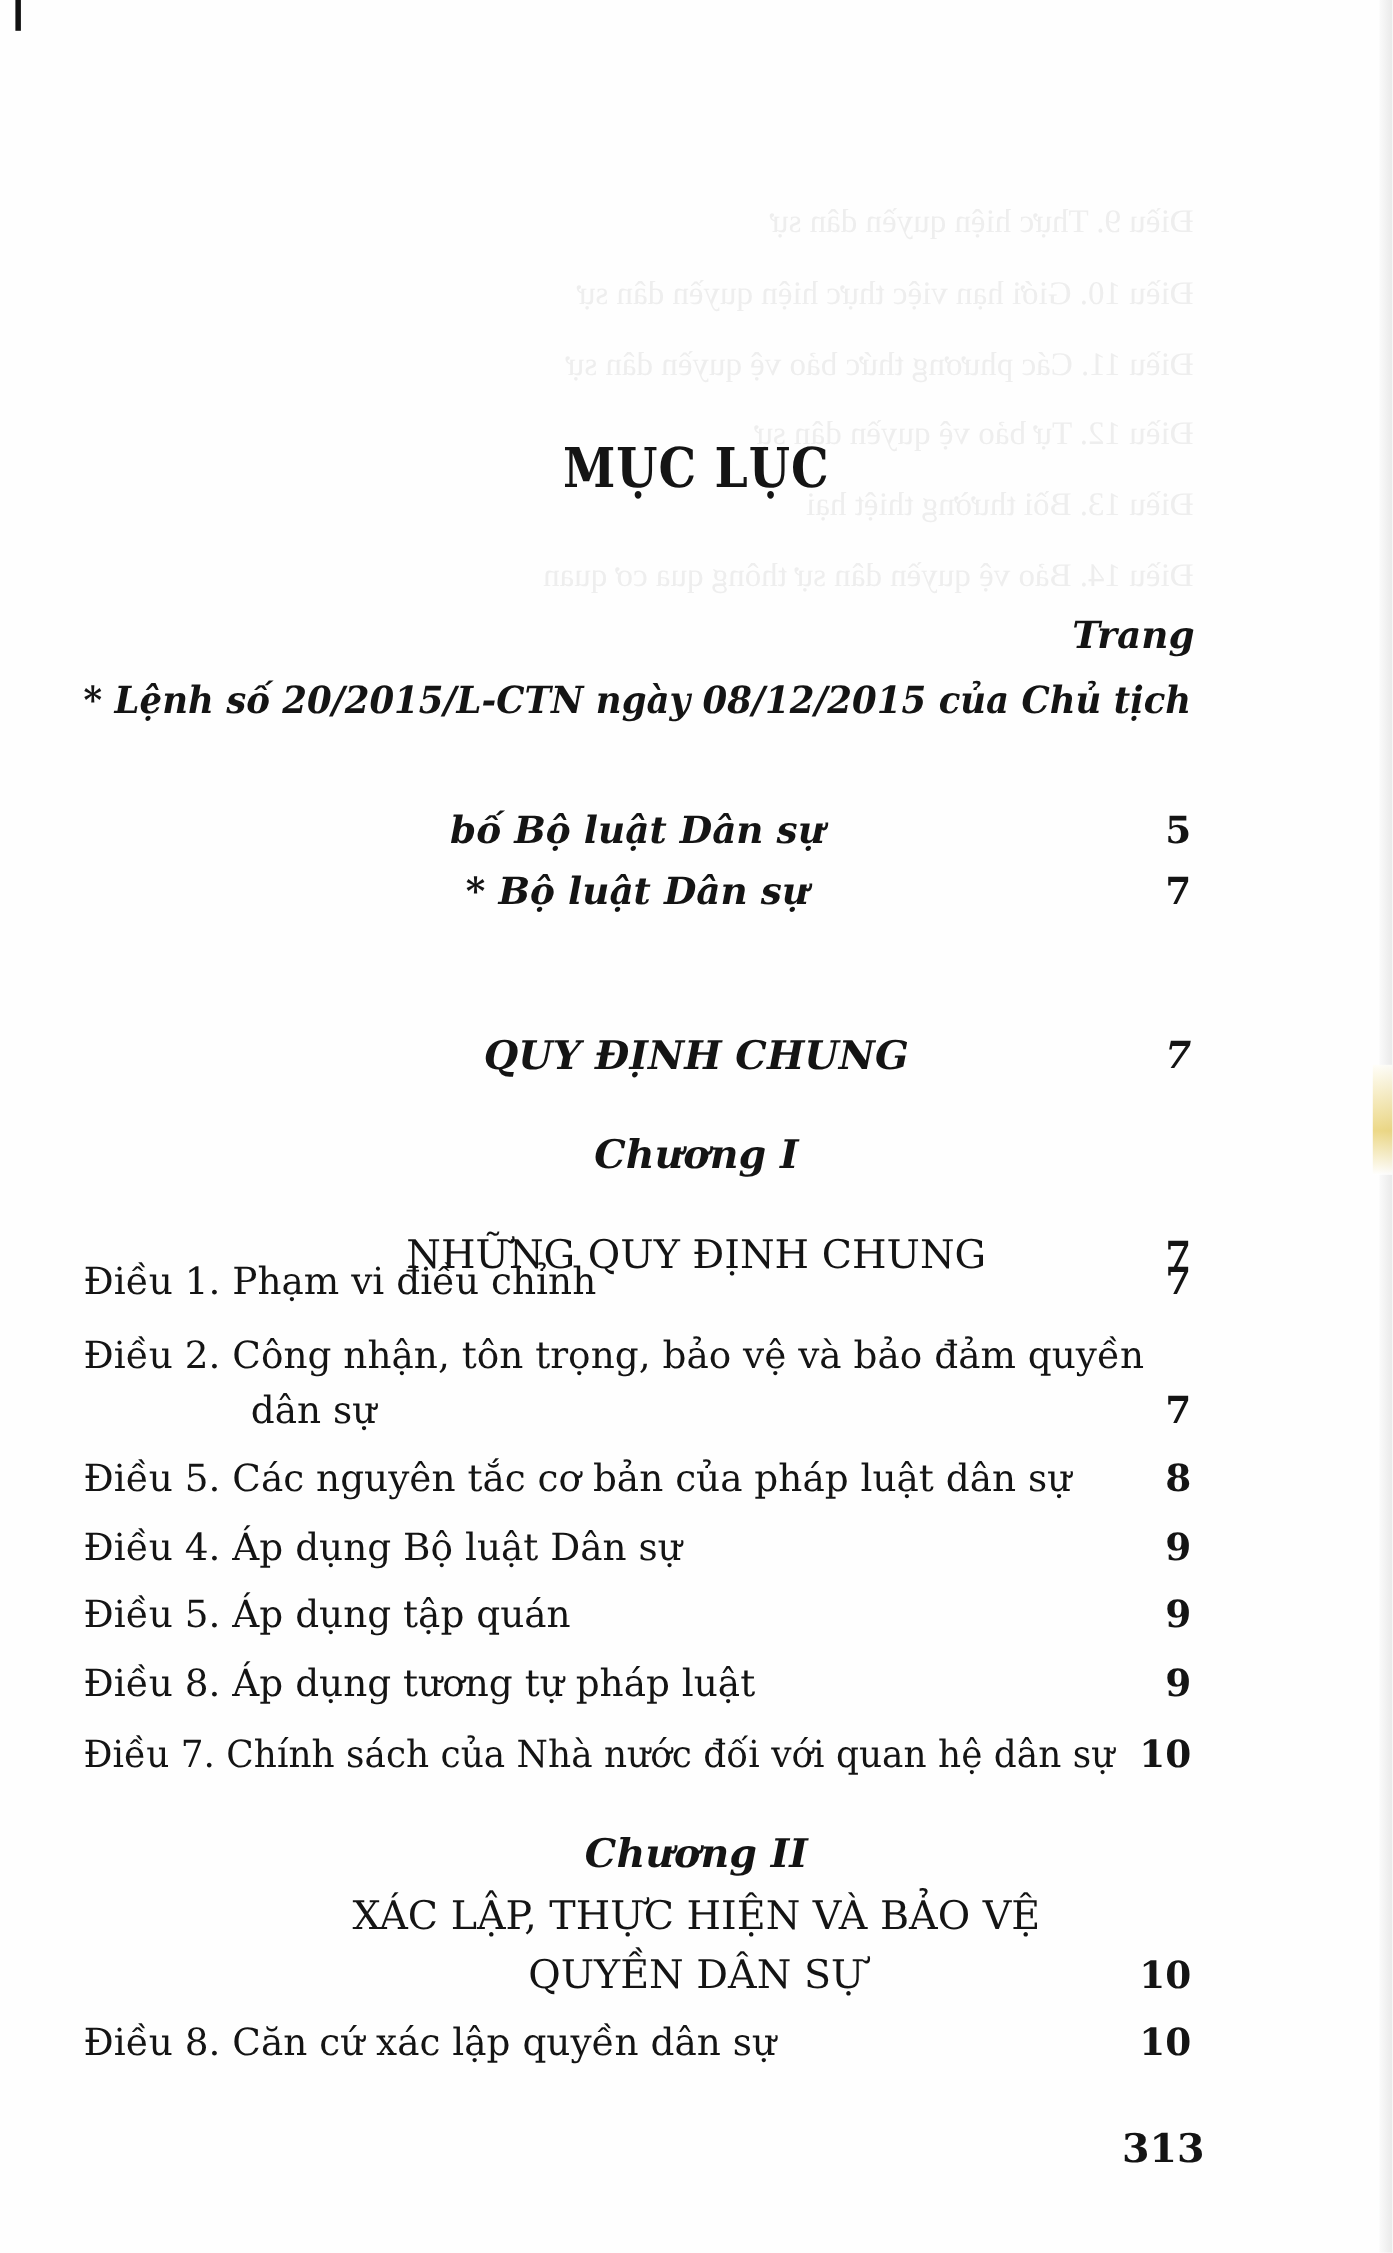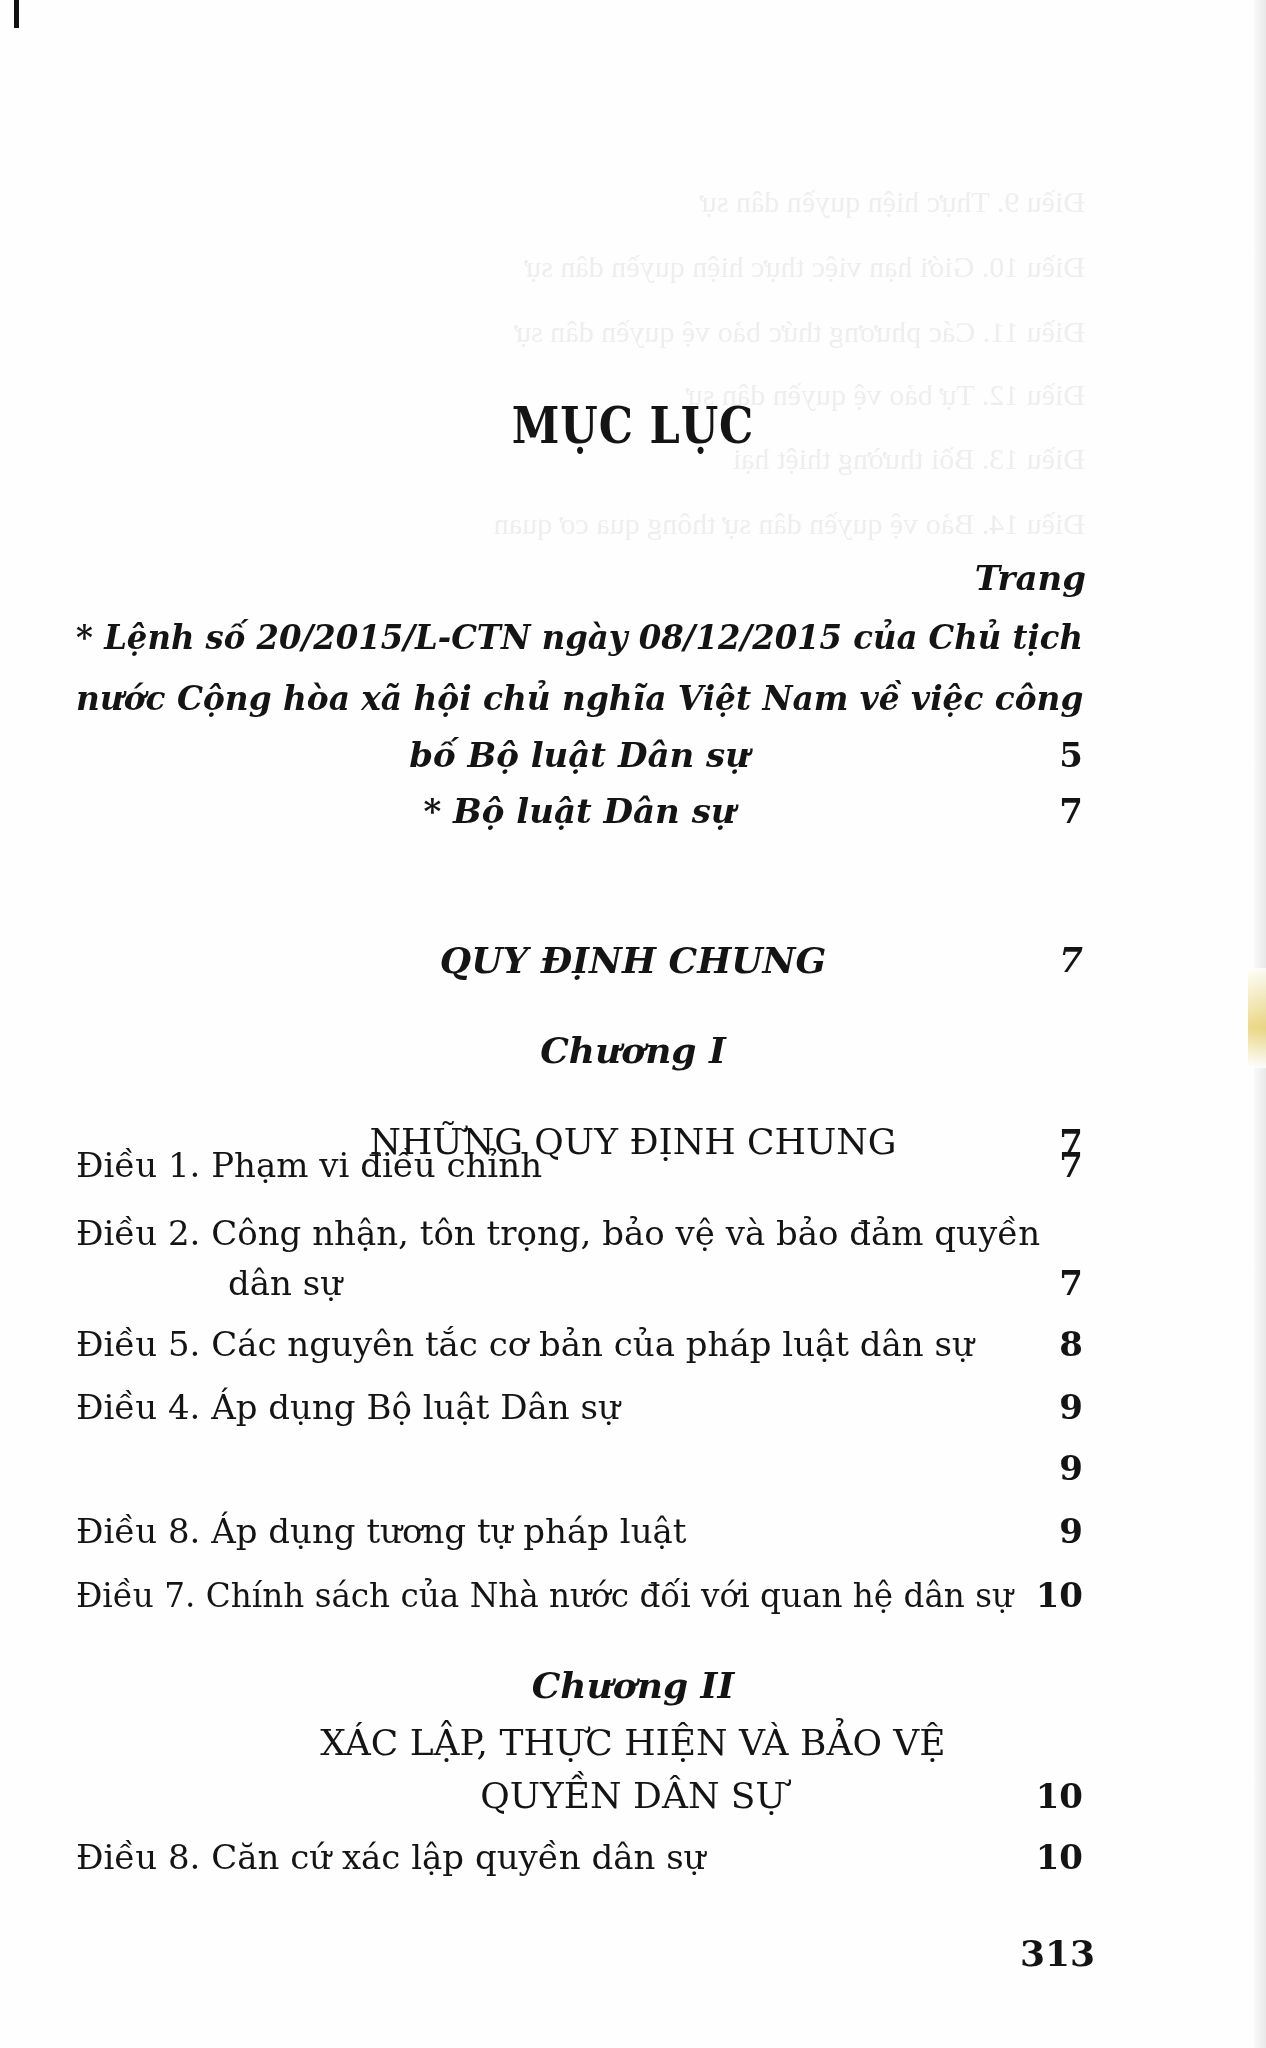--- a/index.html
+++ b/index.html
@@ -89,23 +89,20 @@
   <div class="ghost" style="top:378px">Điều 12. Tự bảo vệ quyền dân sự</div>
   <div class="ghost" style="top:442px">Điều 13. Bồi thường thiệt hại</div>
   <div class="ghost" style="top:507px">Điều 14. Bảo vệ quyền dân sự thông qua cơ quan</div>
 
   <div class="title">MỤC LỤC</div>
   <div class="trang">Trang</div>
 
   <div class="line ital" style="top:615px">
     <span class="txt" style="transform: scaleX(0.95);">* Lệnh số 20/2015/L-CTN ngày 08/12/2015 của Chủ tịch</span>
   </div>
-  <div class="line ital" style="top:676px">
-    <span class="txt" style="transform: scaleX(0.964);">nước Cộng hòa xã hội chủ nghĩa Việt Nam về việc công</span>
-  </div>
   <div class="line ital" style="top:733px">
     <span class="txt">bố Bộ luật Dân sự</span>
     <span class="pg" style="font-style:normal">5</span>
   </div>
   <div class="line ital" style="top:789px">
     <span class="txt">* Bộ luật Dân sự</span>
     <span class="pg" style="font-style:normal">7</span>
   </div>
 
   <div class="center bold" style="top:936px">
@@ -132,20 +129,21 @@
   </div>
   <div class="line" style="top:1322px">
     <span class="txt">Điều 5. Các nguyên tắc cơ bản của pháp luật dân sự</span>
     <span class="pg">8</span>
   </div>
   <div class="line" style="top:1385px">
     <span class="txt">Điều 4. Áp dụng Bộ luật Dân sự</span>
     <span class="pg">9</span>
   </div>
   <div class="line" style="top:1446px">
+    <span class="txt">Điều 5. Áp dụng tập quán</span>
     <span class="pg">9</span>
   </div>
   <div class="line" style="top:1509px">
     <span class="txt">Điều 8. Áp dụng tương tự pháp luật</span>
     <span class="pg">9</span>
   </div>
   <div class="line" style="top:1573px">
     <span class="txt" style="transform: scaleX(0.96);">Điều 7. Chính sách của Nhà nước đối với quan hệ dân sự</span>
     <span class="pg">10</span>
   </div>

